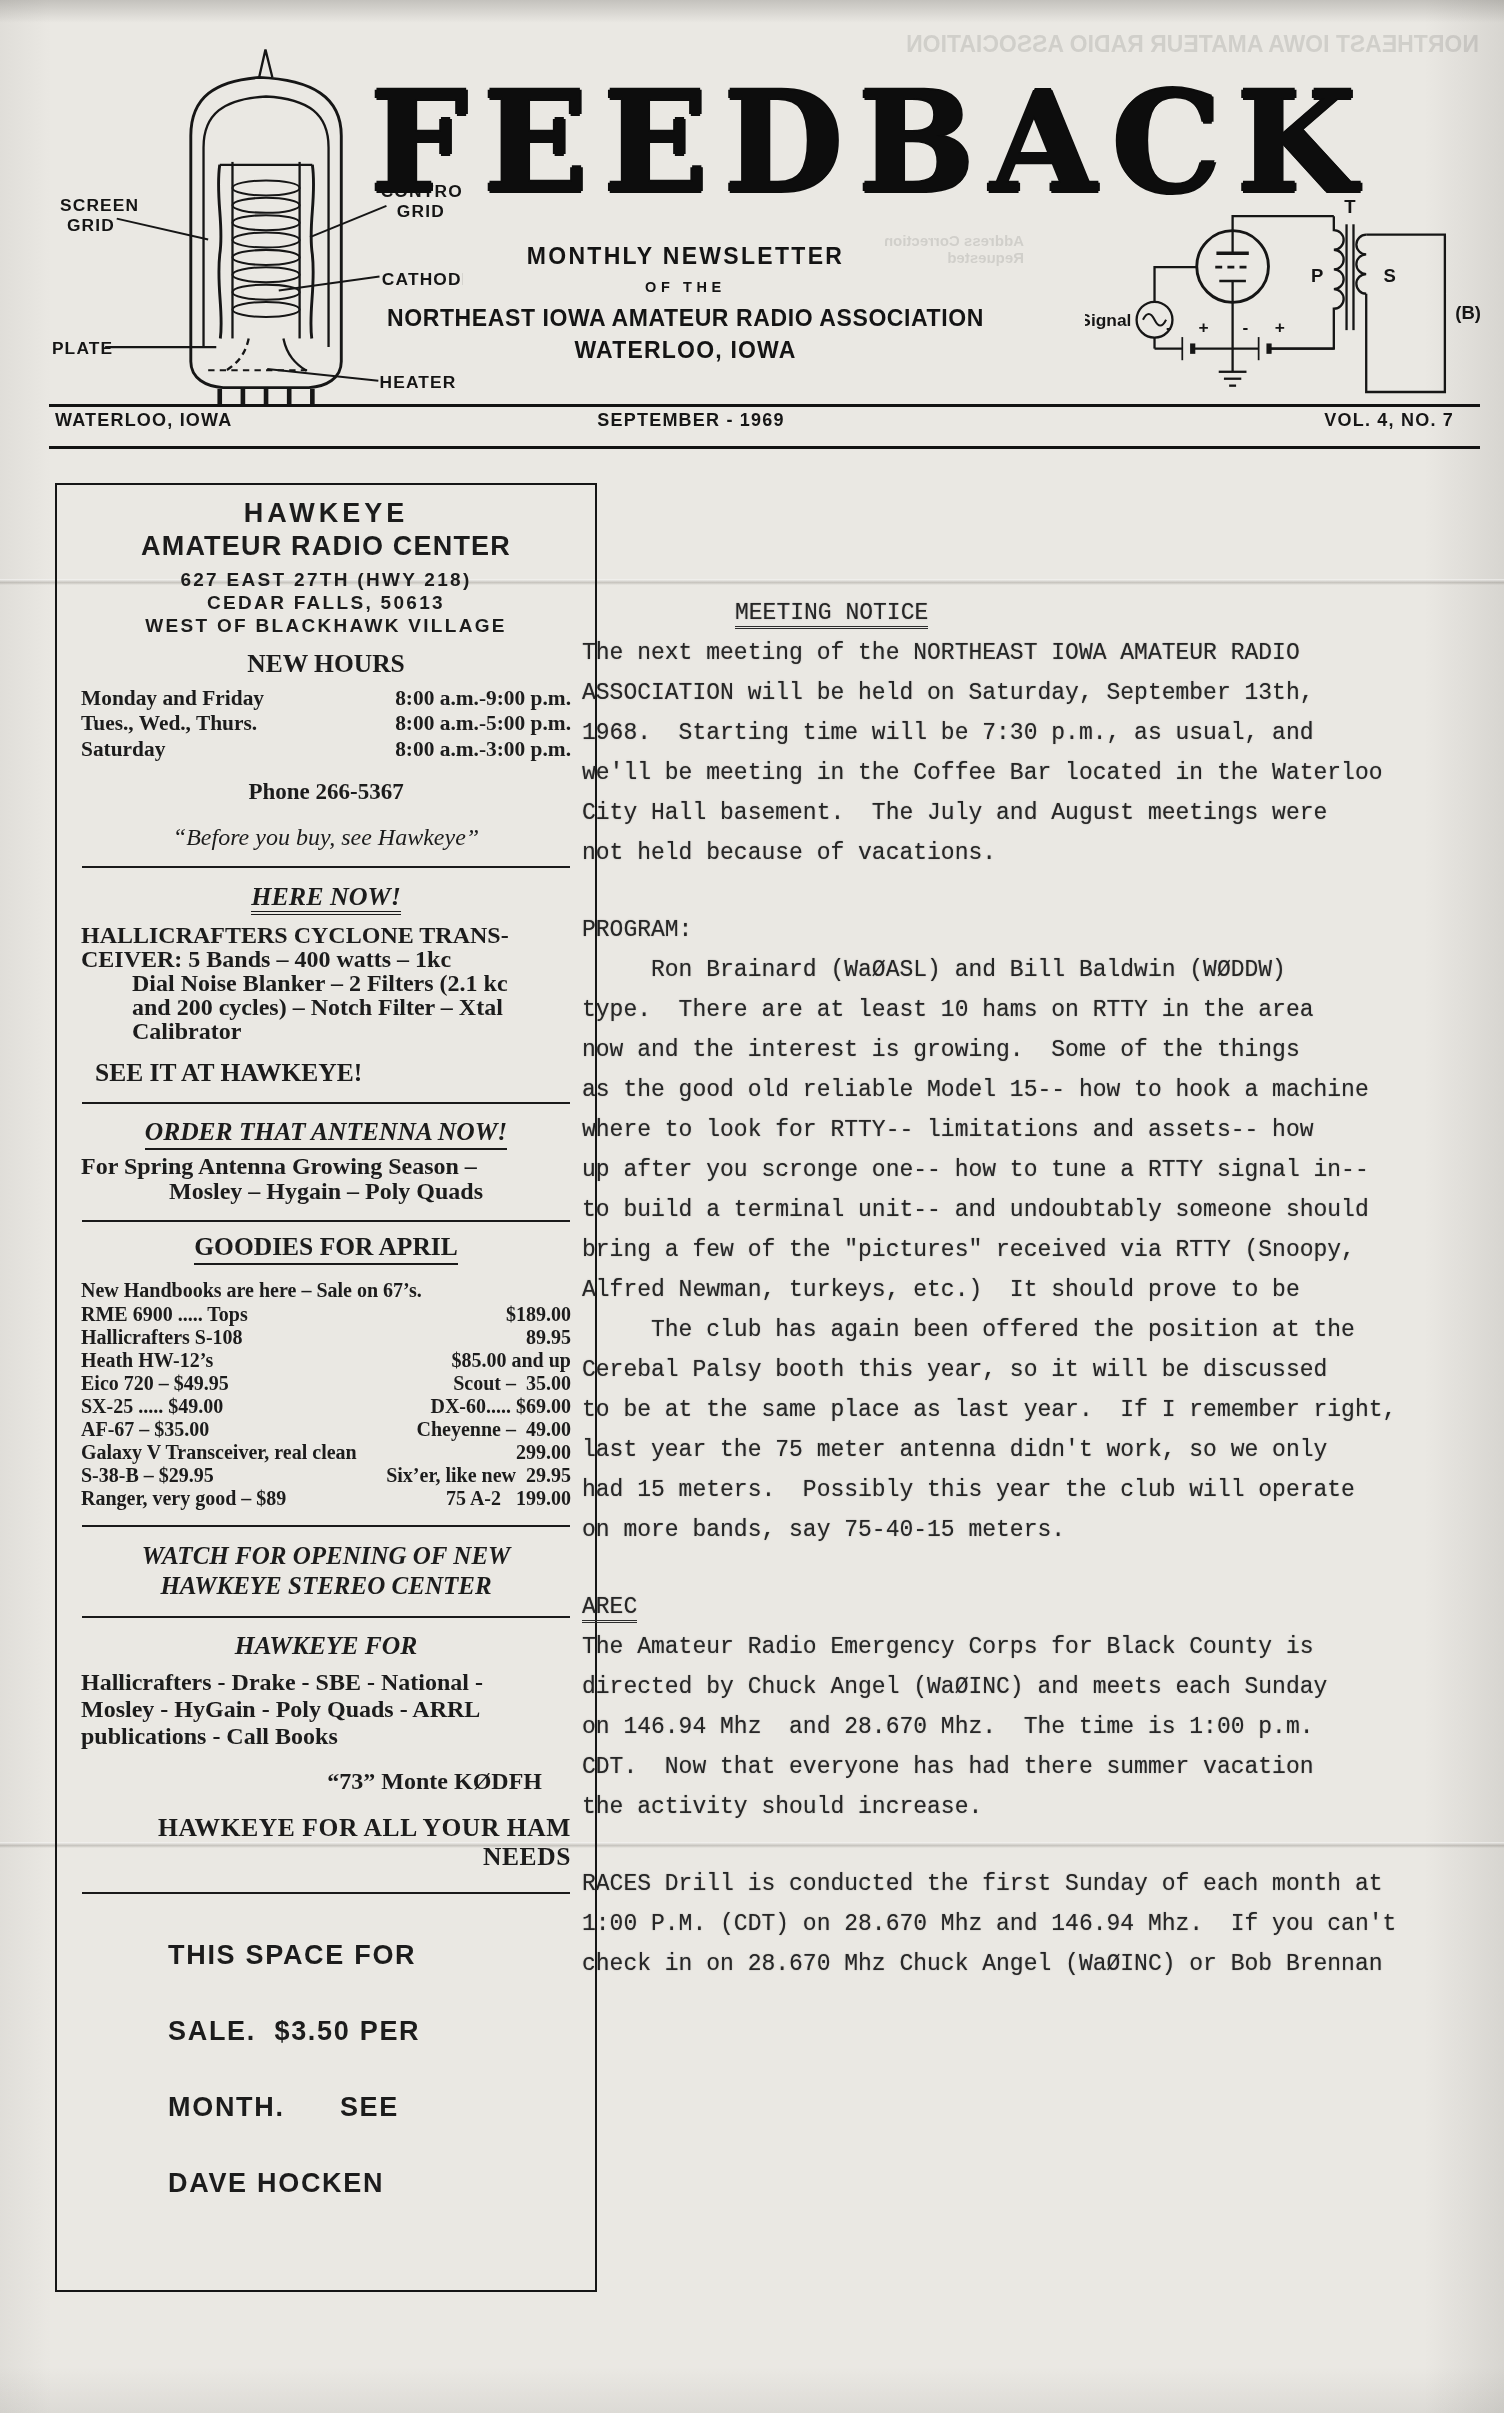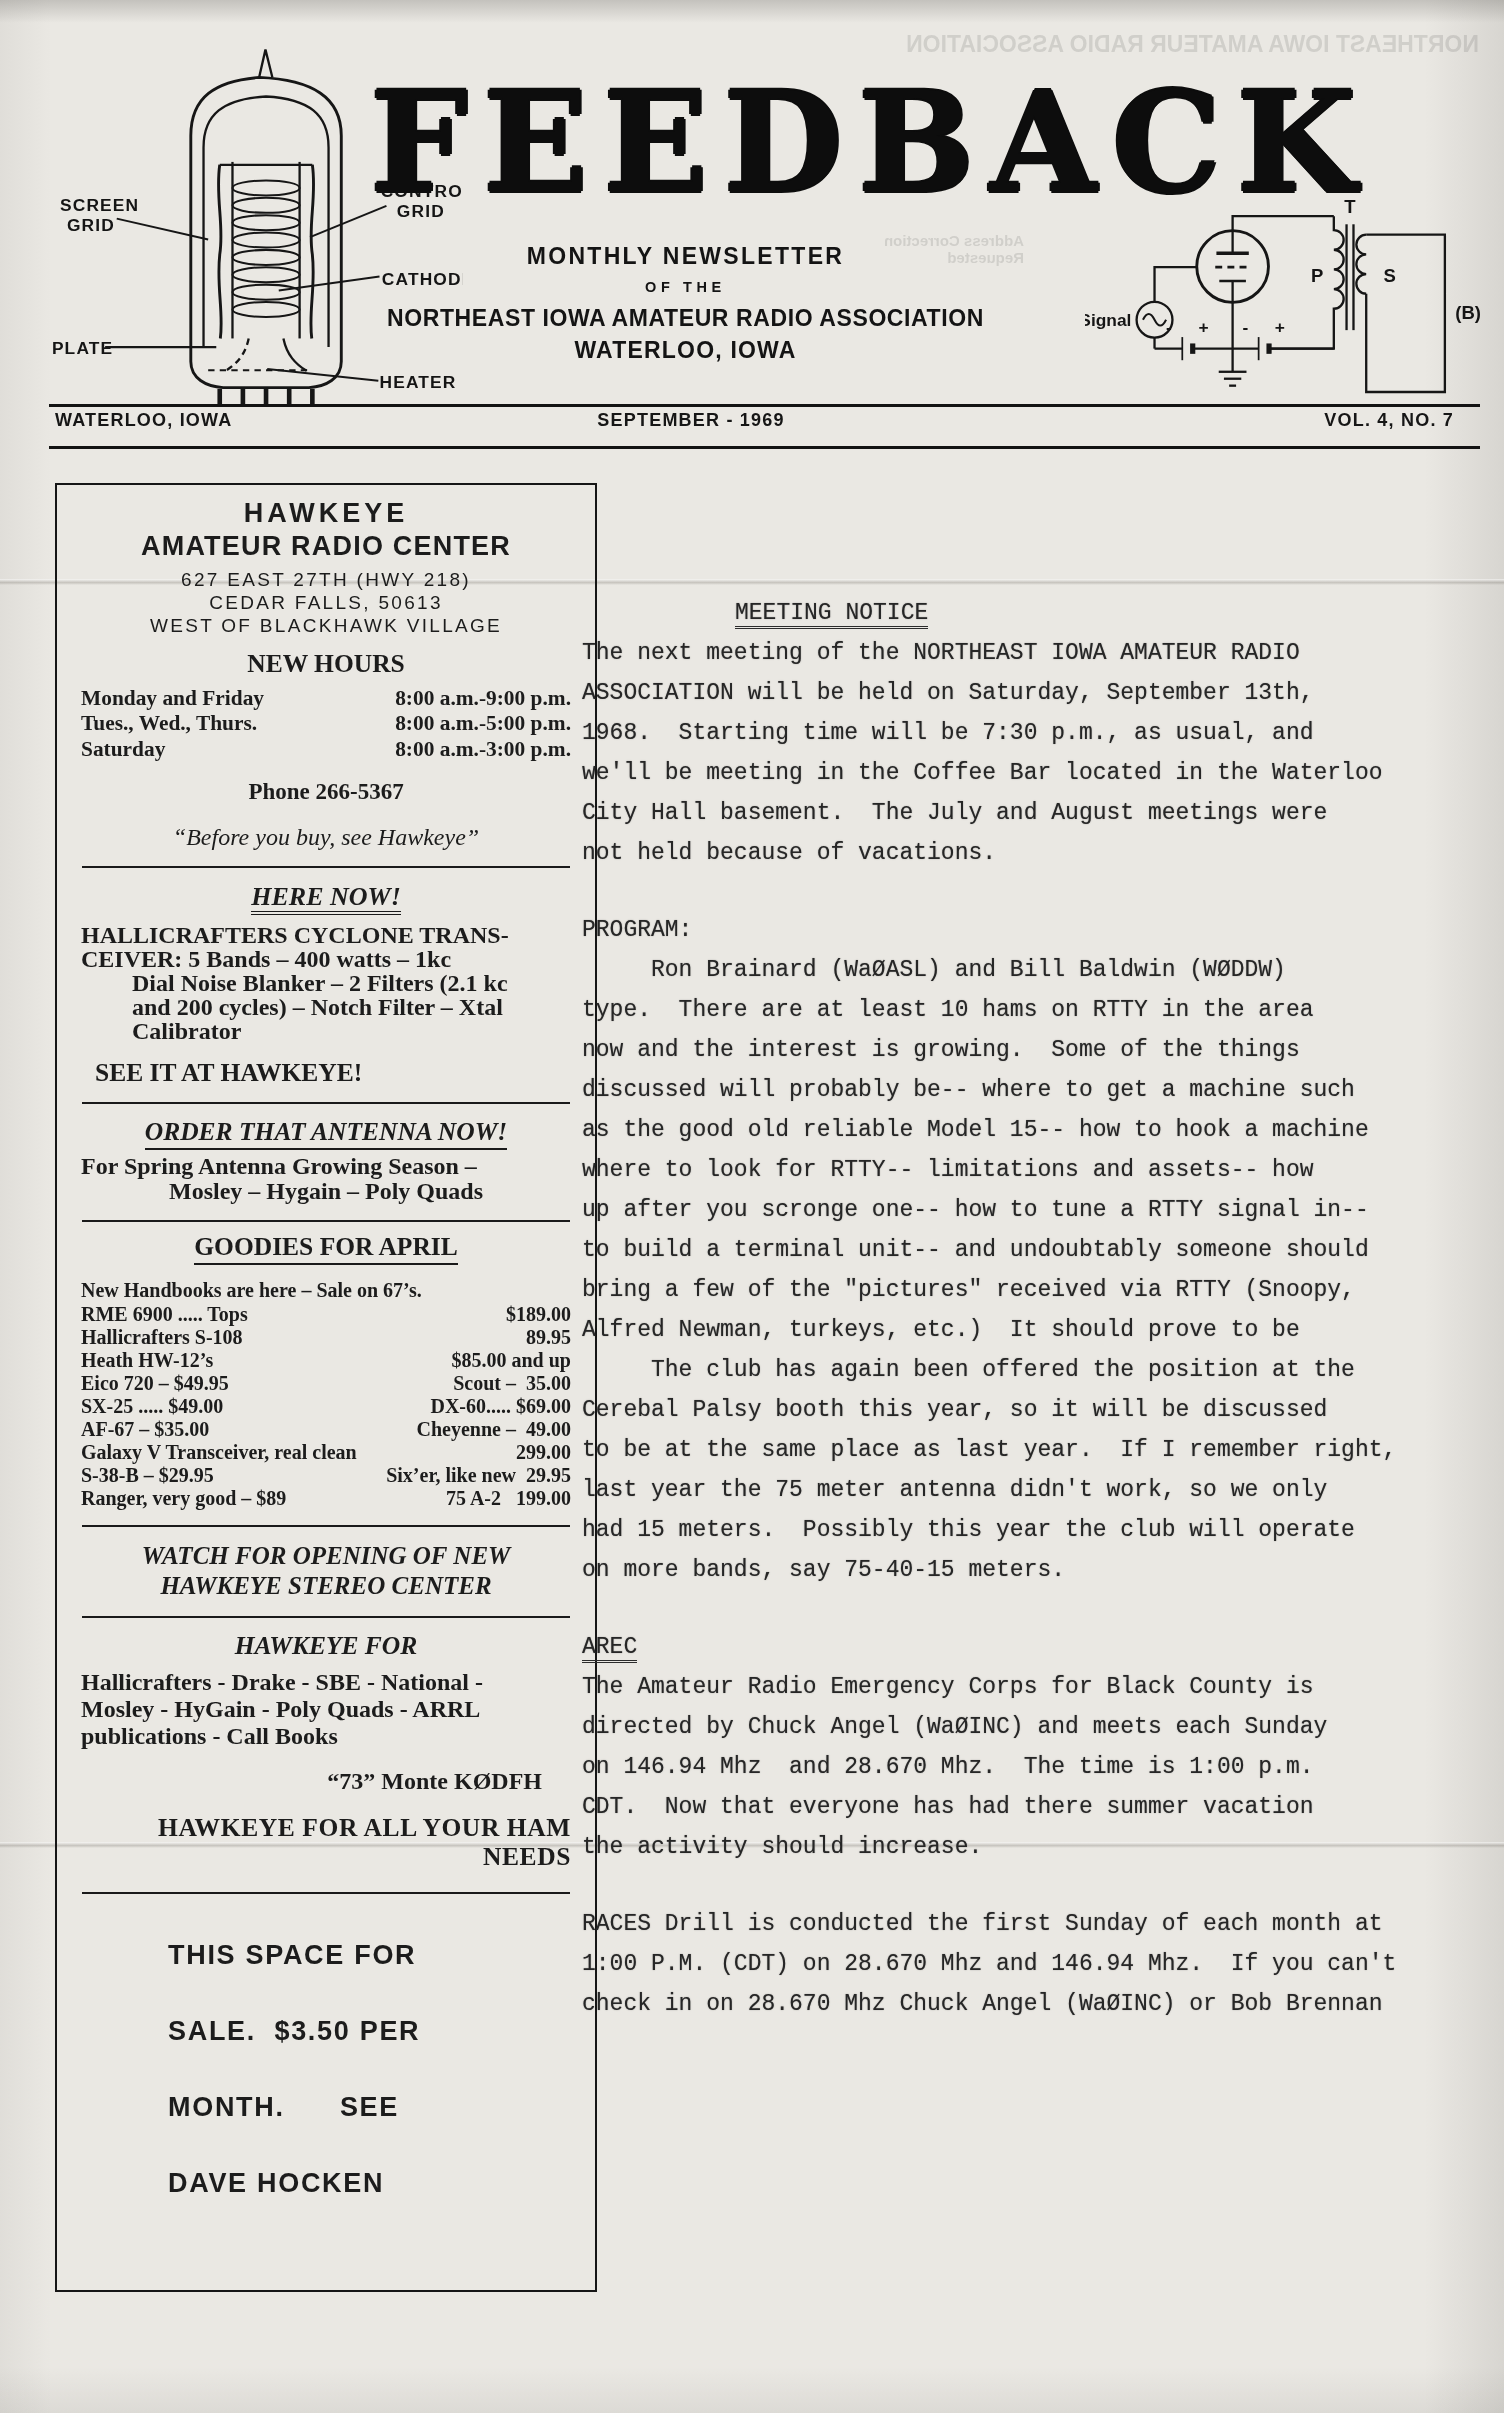--- a/index.html
+++ b/index.html
@@ -30,21 +30,21 @@
   
   .art{position:absolute;}
   .art text{font-family:"Liberation Sans",sans-serif;font-weight:bold;fill:#151515;}
   
   .sidebar{position:absolute;left:55px;top:483px;width:542px;height:1809px;border:2.9px solid #161616;
     box-sizing:border-box;padding:12.7px 24px;overflow:hidden;}
   .sb-store{font-family:"Liberation Sans",sans-serif;font-weight:bold;text-align:center;}
   .sb-store .s1{font-size:27px;letter-spacing:4px;line-height:30px;}
   .sb-store .s2{font-size:27px;letter-spacing:1.2px;line-height:31px;margin-top:3.5px;}
   .sb-address{font-family:"Liberation Sans",sans-serif;text-align:center;font-size:19px;
-    letter-spacing:2.3px;margin-top:5.8px;line-height:23px;}
+    letter-spacing:2.3px;margin-top:5.8px;line-height:23px;font-weight:bold;}
   .sb-hours-title{text-align:center;font-weight:bold;font-size:25.5px;margin-top:12.7px;line-height:28px;}
   .sb-hours{margin-top:8px;}
   .sb-hours-row{display:flex;justify-content:space-between;font-weight:bold;font-size:21.4px;line-height:25.5px;}
   .sb-phone{text-align:center;font-weight:bold;font-size:23px;margin-top:16px;line-height:27px;}
   .sb-slogan{text-align:center;font-style:italic;font-size:24px;margin-top:17.4px;line-height:28px;}
   .sb-hr{border:none;border-top:2.9px solid #1a1a1a;margin:15px 1.2px 0;}
   .sb-herenow{text-align:center;font-weight:bold;font-style:italic;font-size:26px;margin-top:14px;line-height:30px;}
   .u-double{border-bottom:4px double #1a1a1a;padding-bottom:0.6px;}
   .u-solid{border-bottom:2.9px solid #1a1a1a;padding-bottom:1.7px;}
   .sb-prod{margin-top:11.6px;font-weight:bold;font-size:24px;}
@@ -286,21 +286,20 @@
           <div class="tw-line">City Hall basement.  The July and August meetings were</div>
           <div class="tw-line">not held because of vacations.</div>
         </div>
       </section>
       <section class="tw-section">
         <div class="tw-heading"><span>PROGRAM:</span></div>
         <div class="tw-para">
           <div class="tw-line">     Ron Brainard (WaØASL) and Bill Baldwin (WØDDW)</div>
           <div class="tw-line">type.  There are at least 10 hams on RTTY in the area</div>
           <div class="tw-line">now and the interest is growing.  Some of the things</div>
-          <div class="tw-line">discussed will probably be-- where to get a machine such</div>
           <div class="tw-line">as the good old reliable Model 15-- how to hook a machine</div>
           <div class="tw-line">where to look for RTTY-- limitations and assets-- how</div>
           <div class="tw-line">up after you scronge one-- how to tune a RTTY signal in--</div>
           <div class="tw-line">to build a terminal unit-- and undoubtably someone should</div>
           <div class="tw-line">bring a few of the "pictures" received via RTTY (Snoopy,</div>
           <div class="tw-line">Alfred Newman, turkeys, etc.)  It should prove to be</div>
         </div>
         <div class="tw-para">
           <div class="tw-line">     The club has again been offered the position at the</div>
           <div class="tw-line">Cerebal Palsy booth this year, so it will be discussed</div>

